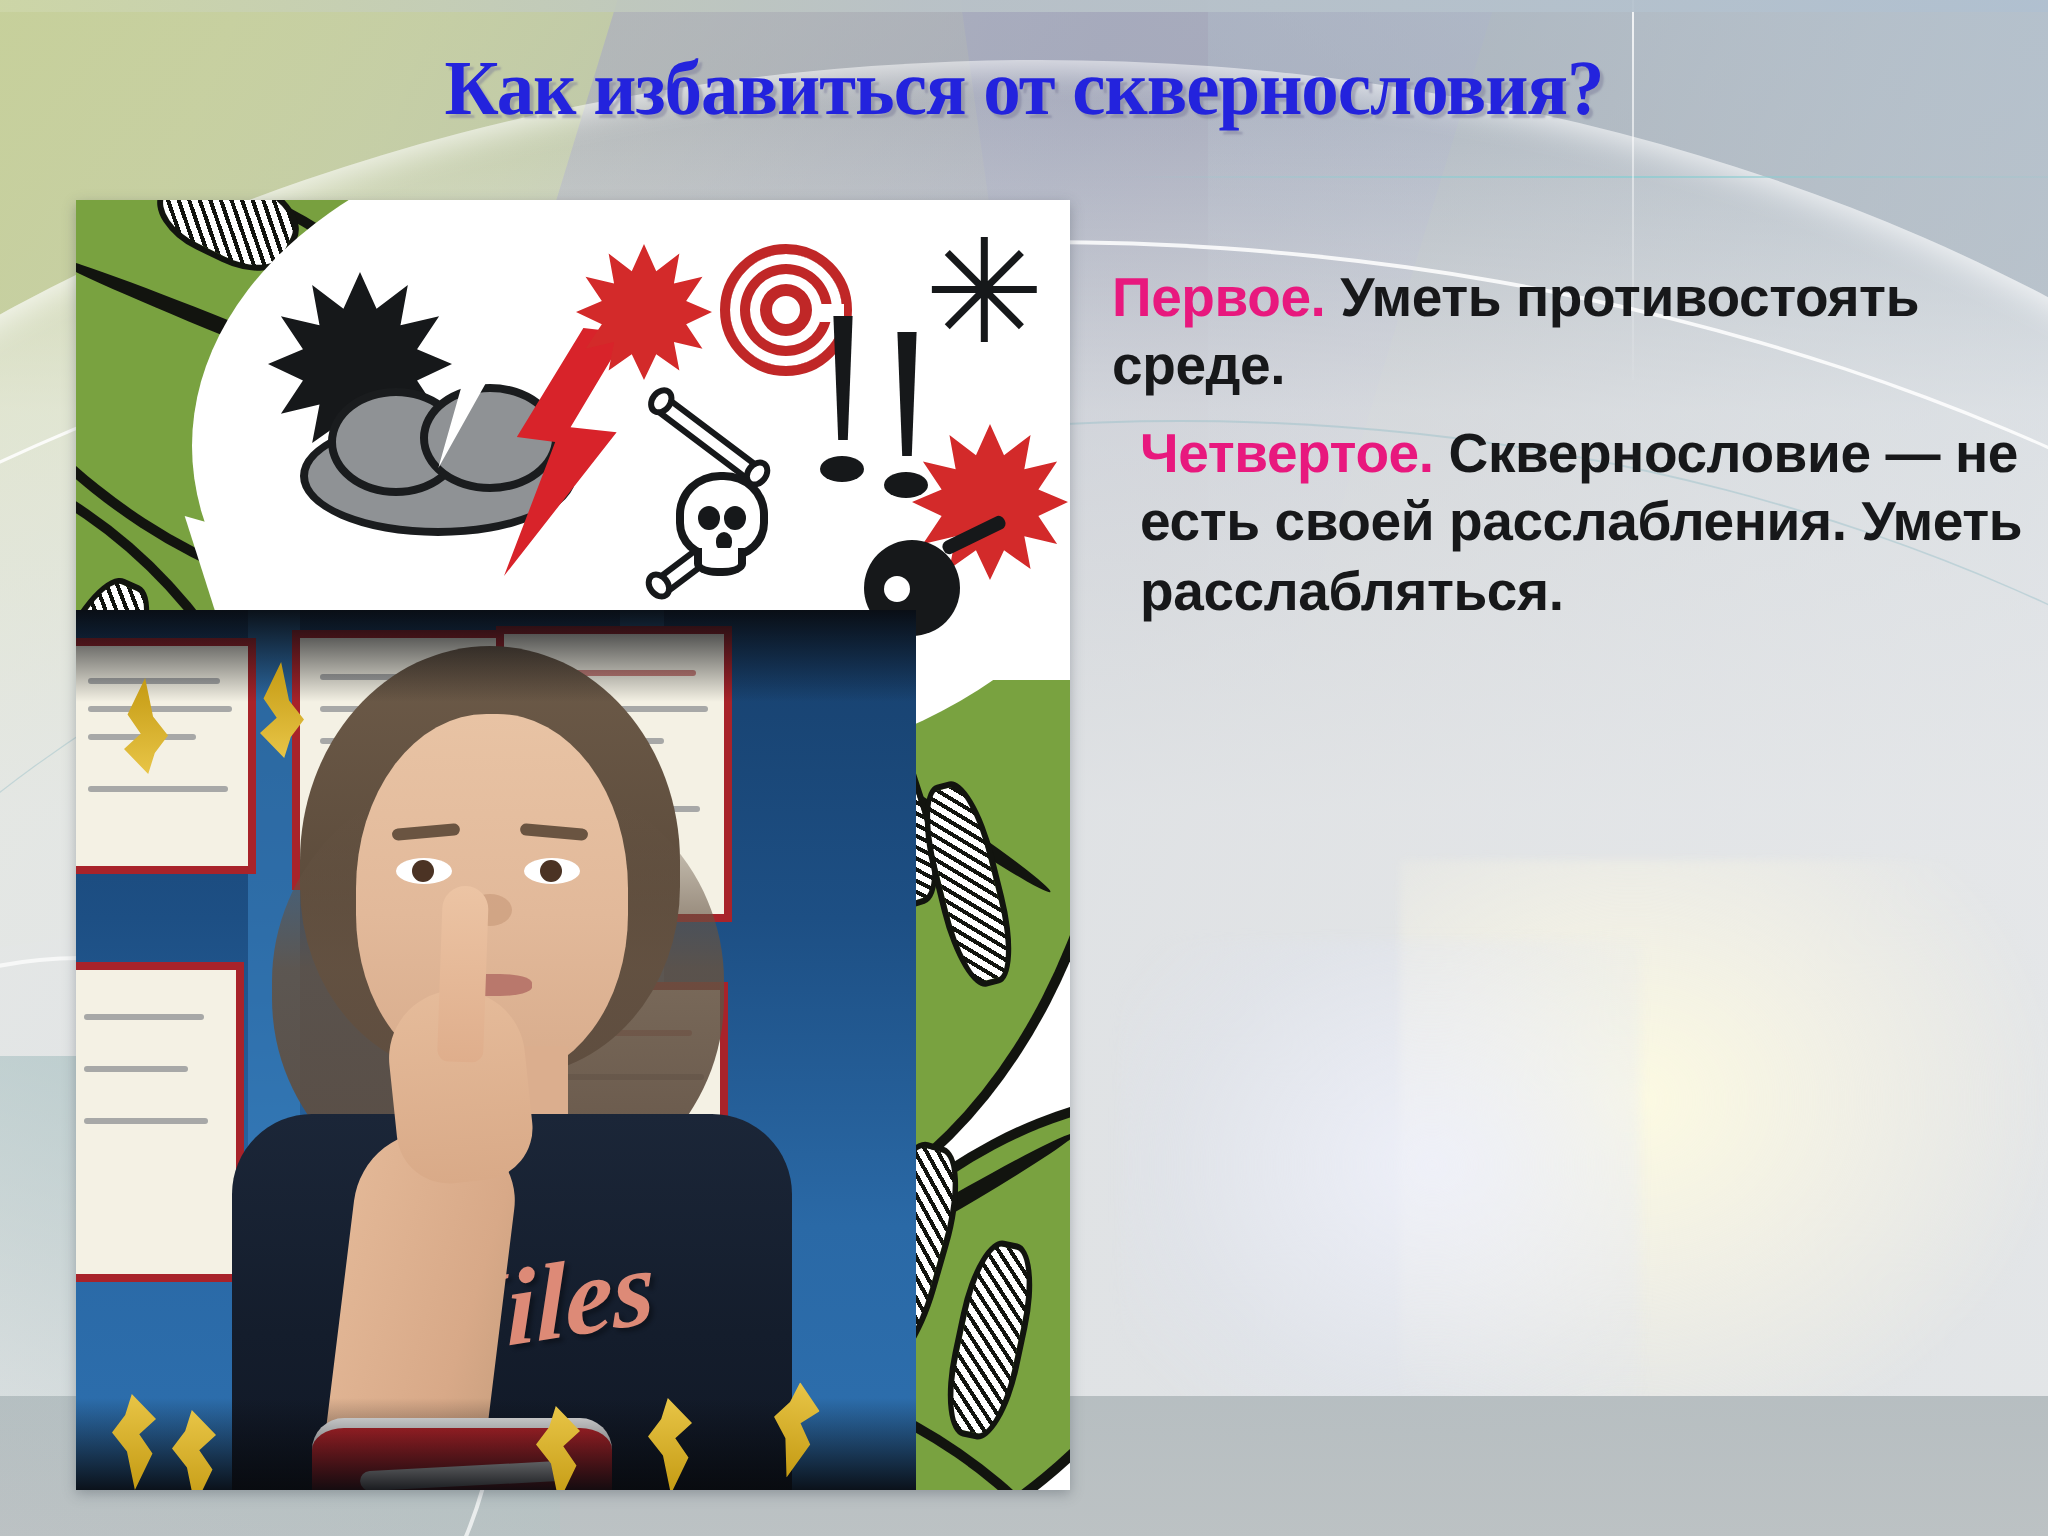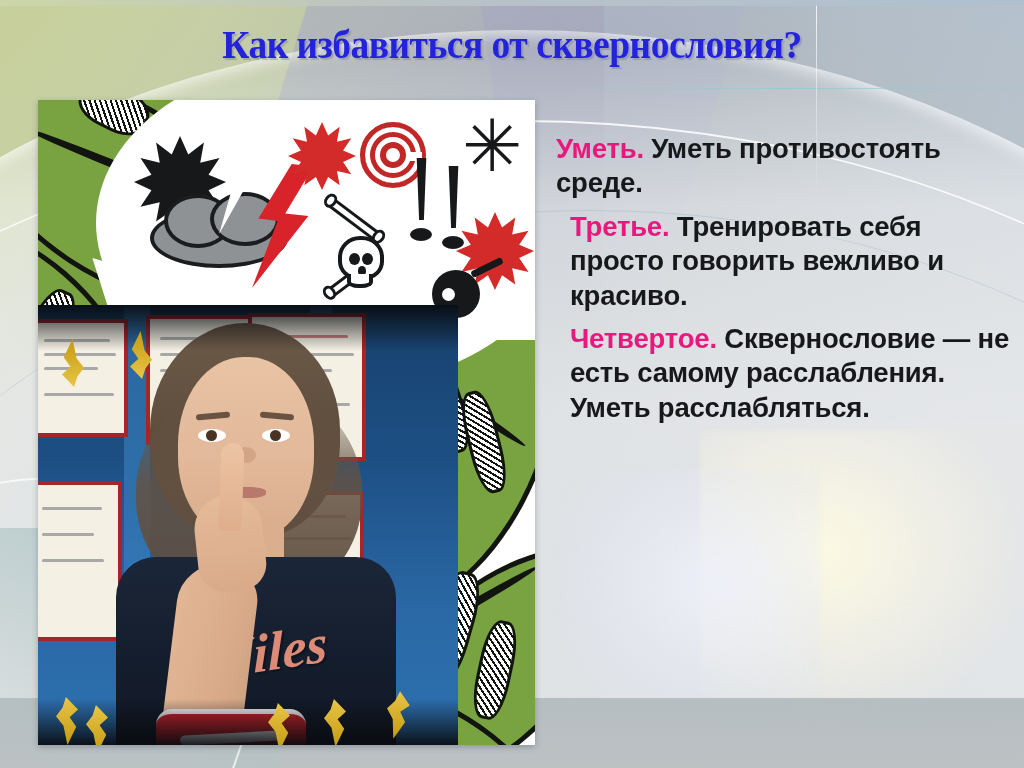--- a/index.html
+++ b/index.html
@@ -705,26 +705,23 @@
       <div class="flame" style="left:348px; top:386px; transform:rotate(10deg);"></div>
       <div class="flame" style="left:24px; top:34px; transform:rotate(180deg);"></div>
       <div class="flame" style="left:92px; top:26px; transform:rotate(180deg);"></div>
     </div>
   </div>
 
   <div class="text-col">
 
 
     <p class="para">
-      <span class="lead">Уметь.</span><span> Уметь противостоять среде.</span>
+      <span class="lead">Первое.</span><span> Уметь противостоять среде.</span>
     </p>
 
+
     <p class="para indented">
-      <span class="lead">Третье.</span><span> Тренировать себя просто говорить вежливо и красиво.</span>
-    </p>
-
-    <p class="para indented">
-      <span class="lead">Четвертое.</span><span> Сквернословие — не есть самому расслабления. Уметь расслабляться.</span>
+      <span class="lead">Четвертое.</span><span> Сквернословие — не есть своей расслабления. Уметь расслабляться.</span>
     </p>
 
 
   </div>
 </div>
 
 </body></html>

